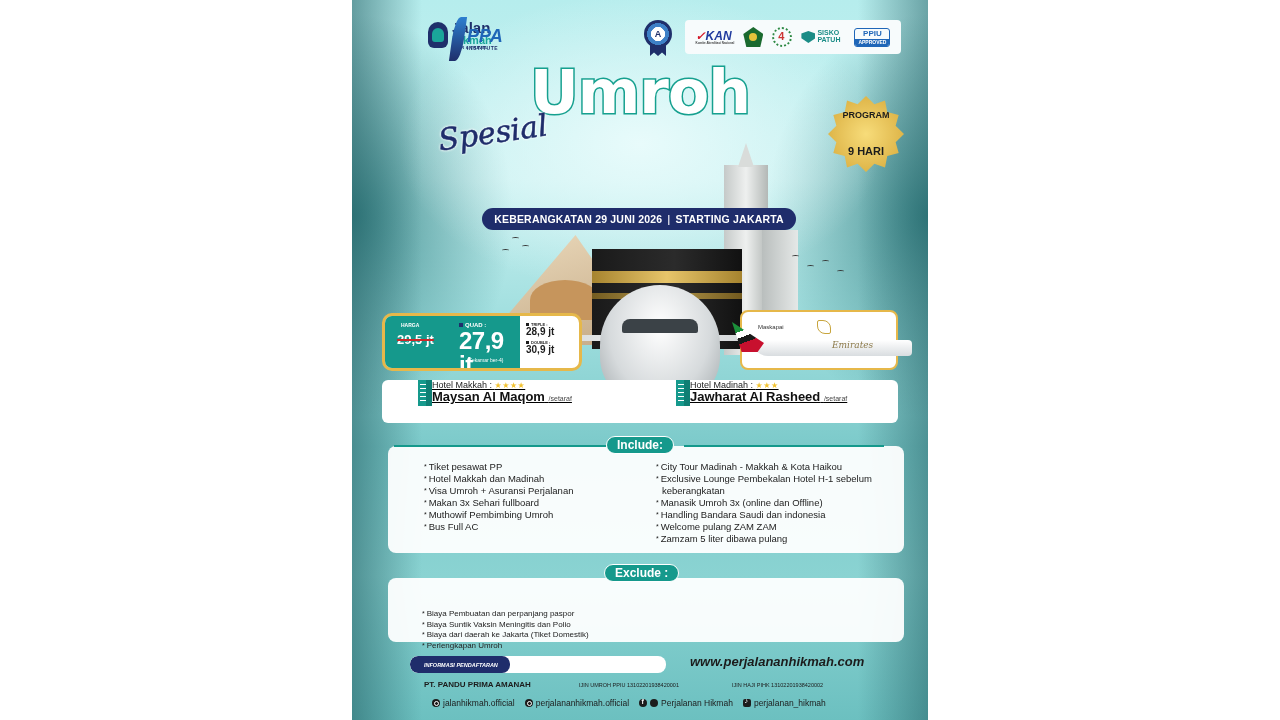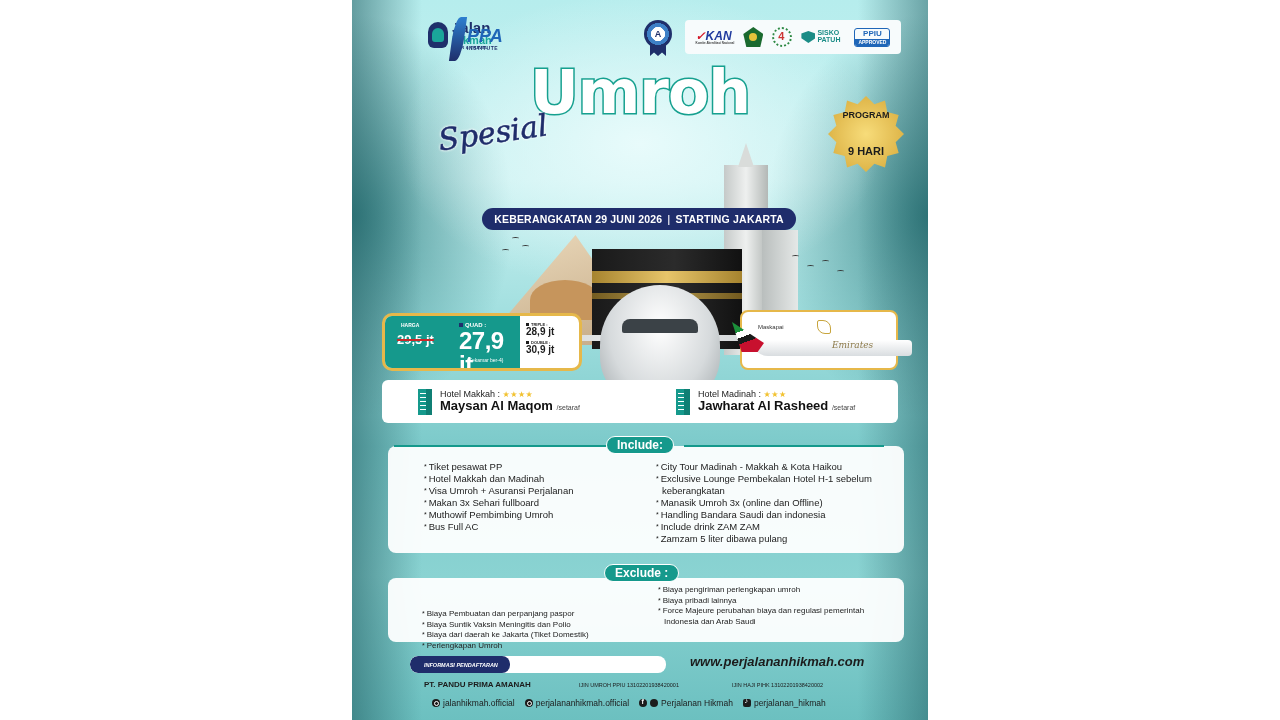--- a/index.html
+++ b/index.html
@@ -125,21 +125,21 @@
   .airline-card .brand { position: absolute; left: 64px; top: 8px; text-align: center; }
   .airline-card .brand .arabic { display: block; width: 14px; height: 14px; margin: 0 auto; border: 1.5px solid #c8a53d; border-radius: 2px 8px 2px 8px; }
   .airline-card .brand .name { font-family: "DejaVu Serif", serif; font-size: 8px; color: #b8912a; }
   .emirates-plane { position: absolute; left: 380px; top: 332px; width: 190px; height: 30px; z-index: 7; }
   .emirates-plane .body { position: absolute; left: 20px; top: 8px; width: 160px; height: 16px; border-radius: 0 10px 10px 40px; background: linear-gradient(180deg, #ffffff, #d9dde0); }
   .emirates-plane .tail { position: absolute; left: 0; top: -10px; width: 32px; height: 30px; background: linear-gradient(160deg, #1b8f3a 0 30%, #ffffff 30% 45%, #1a1a1a 45% 60%, #c8102e 60%); clip-path: polygon(0 0, 100% 70%, 80% 100%, 30% 100%); }
   .emirates-plane .livery { position: absolute; left: 100px; top: 8px; font-family: "DejaVu Serif", serif; font-size: 9px; color: #8c7a4a; font-style: italic; }
 
   
   .hotel-card { position: absolute; left: 30px; top: 380px; width: 516px; height: 43px; z-index: 6; background: #ffffff; border-radius: 6px; display: flex; }
-  .hotel { flex: 1; display: flex; align-items: center; padding-left: 36px; gap: 8px; }
+  .hotel { flex: 1; display: flex; padding-left: 36px; gap: 0; text-decoration: underline; }
   .hotel:nth-child(2) { padding-left: 36px; }
   .bldg { width: 14px; height: 26px; background: linear-gradient(90deg, #15998c 0 60%, #0f7f74 60%); position: relative; }
   .bldg::after { content: ""; position: absolute; left: 2px; top: 4px; width: 6px; height: 18px; background: repeating-linear-gradient(180deg, #ffffff 0 1px, transparent 1px 4px); }
   .hotel .lbl { font-size: 9px; color: #1c1c1c; }
   .hotel .stars { color: #f2c230; font-size: 8px; letter-spacing: 0.5px; }
   .hotel .name { font-size: 13px; font-weight: 700; color: #111; line-height: 1.1; }
   .hotel .suffix { font-size: 7px; color: #444; font-weight: 400; }
 
   
   .panel { position: absolute; left: 36px; width: 516px; background: rgba(255,255,255,0.94); border-radius: 8px; z-index: 6; }
@@ -322,38 +322,33 @@
       <li>Visa Umroh + Asuransi Perjalanan</li>
       <li>Makan 3x Sehari fullboard</li>
       <li>Muthowif Pembimbing Umroh</li>
       <li>Bus Full AC</li>
     </ul>
     <ul class="col col-right">
       <li>City Tour Madinah - Makkah &amp; Kota Haikou</li>
       <li>Exclusive Lounge Pembekalan Hotel H-1 sebelum keberangkatan</li>
       <li>Manasik Umroh 3x (online dan Offline)</li>
       <li>Handling Bandara Saudi dan indonesia</li>
-      <li>Include drink ZAM ZAM</li>
+      <li>Welcome pulang ZAM ZAM</li>
       <li>Zamzam 5 liter dibawa pulang</li>
     </ul>
   </div>
 
   <div class="panel-tag tag-exclude">Exclude :</div>
   <div class="panel panel-exclude">
     <ul class="col col-left">
       <li>Biaya Pembuatan dan perpanjang paspor</li>
       <li>Biaya Suntik Vaksin Meningitis dan Polio</li>
       <li>Biaya dari daerah ke Jakarta (Tiket Domestik)</li>
       <li>Perlengkapan Umroh</li>
     </ul>
-    <ul class="col col-right">
-      <li>Biaya pengiriman perlengkapan umroh</li>
-      <li>Biaya pribadi lainnya</li>
-      <li>Force Majeure perubahan biaya dan regulasi pemerintah Indonesia dan Arab Saudi</li>
-    </ul>
   </div>
 
   <div class="reg-bar">
     <span class="lbl">INFORMASI PENDAFTARAN</span>
   </div>
   <div class="website">www.perjalananhikmah.com</div>
   <div class="legal">
     <span class="co">PT. PANDU PRIMA AMANAH</span>
     <span class="l1">IJIN UMROH PPIU 13102201938420001</span>
     <span class="l2">IJIN HAJI PIHK 13102201938420002</span>

